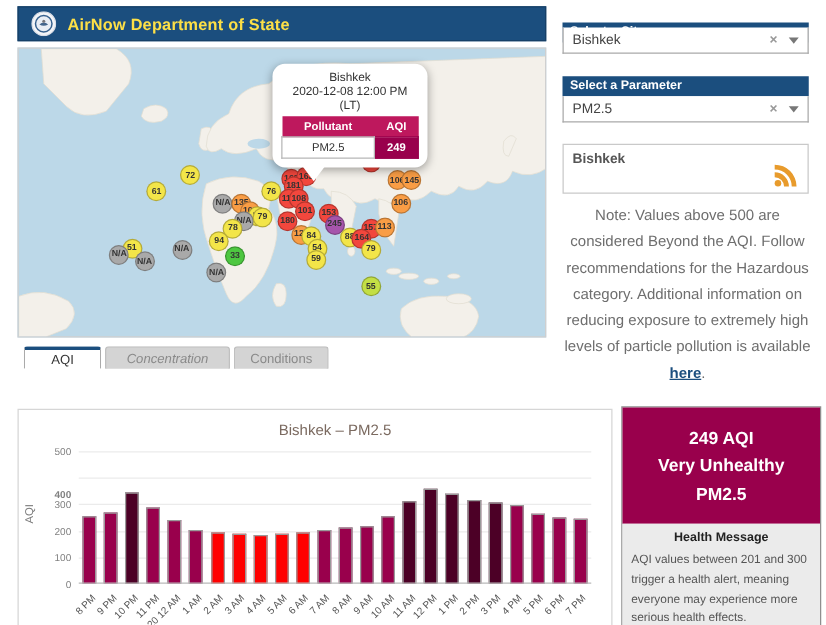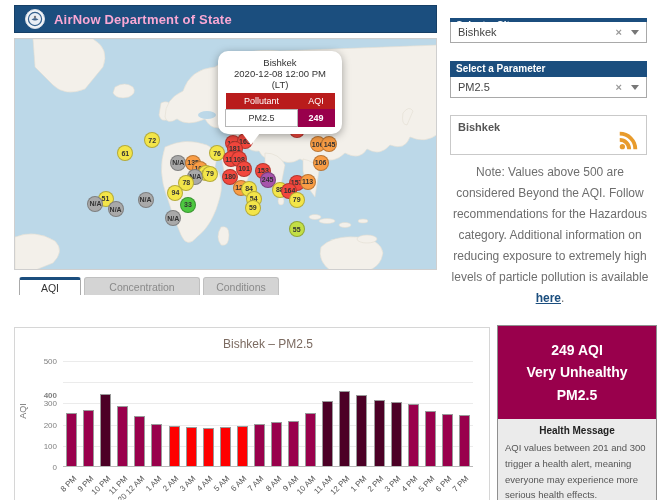--- a/index.html
+++ b/index.html
@@ -3,37 +3,37 @@
 <meta charset="utf-8">
 <style>
   * { margin:0; padding:0; box-sizing:border-box; }
   body { background:#fff; font-family:"Liberation Sans", sans-serif; }
   .page { position:relative; width:661px; height:500px; overflow:hidden; background:#fff; }
 
   
   .app-header { position:absolute; left:14px; top:5px; width:423px; height:28px;
     background:#1B4E7E; border:1px solid #163f66; display:flex; align-items:center; }
   .seal { width:20px; height:20px; margin-left:10px; flex:0 0 auto; }
-  .app-title { color:#f9a8d4; font-size:13px; font-weight:bold; margin-left:9px; letter-spacing:.2px; }
+  .app-title { color:#fde047; font-size:13px; font-weight:bold; margin-left:9px; letter-spacing:.2px; }
 
   
   .map { position:absolute; left:14px; top:38px; width:423px; height:232px;
     background:#BCD8E8; border:1px solid #cfcfcf; overflow:hidden; }
   .map svg.land { position:absolute; left:0; top:0; }
   .marker { position:absolute; width:16px; height:16px; border-radius:50%;
     transform:translate(-50%,-50%); display:flex; align-items:center; justify-content:center;
     font-size:7px; font-weight:bold; color:#333; border:1px solid rgba(0,0,0,.25); }
 
   .popup { position:absolute; left:203px; top:12px; width:124px; background:#fff;
     border-radius:10px; box-shadow:0 2px 8px rgba(0,0,0,.35); padding:6px 7px 7px;
     text-align:center; z-index:5; }
   .popup .p-city { font-size:9.5px; color:#333; }
   .popup .p-date { font-size:9.5px; color:#333; }
   .popup table { width:100%; border-collapse:collapse; margin-top:3px; }
-  .popup th { background:#b91c1c; color:#fff; font-size:9px; font-weight:normal; padding:3px 2px; }
+  .popup th { background:#be185d; color:#fff; font-size:9px; font-weight:bold; padding:3px 2px; }
   .popup td { font-size:9px; padding:3px 2px; }
   .popup td.pollutant { background:#fff; border:1px solid #b7b7b7; color:#333; }
   .popup td.aqi-val { background:#99004C; color:#fff; font-weight:bold; border:1px solid #99004C; }
   .popup-tail { position:absolute; left:24px; bottom:-11px; width:0; height:0;
     border-left:9px solid transparent; border-right:9px solid transparent; border-top:12px solid #fff; }
 
   
   .panel-header { position:absolute; left:450px; width:197px; height:16px; background:#1B4E7E;
     color:#fff; font-size:10px; font-weight:bold; padding:2px 6px; }
   .panel-body { position:absolute; left:450px; width:197px; height:21px; background:#fff;
@@ -52,21 +52,21 @@
     line-height:1.75;text-align:center; }
   .note a, .learn a { color:#1B4E7E; font-weight:bold; text-decoration:underline; cursor:pointer; }
 
   
   .tabs { position:absolute; left:19px; top:277px; display:flex; gap:3px; }
   .tab { height:18px; font-size:10.5px; color:#8a8a8a; background:#d4d4d4; border:1px solid #c0c0c0;
     border-bottom:none; border-radius:3px 3px 0 0; display:flex; align-items:center; justify-content:center;
     cursor:pointer; }
   .tab.active { background:#fff; color:#333; border:1px solid #aaa; border-top:3px solid #1B4E7E;
     border-bottom:none; }
-  .tab.t1 { width:62px; } .tab.t2 { width:116px; } .tab.t3 { width:76px; }
+  .tab.t1 { width:62px; } .tab.t2 { width:100px;font-style:italic; } .tab.t3 { width:76px; }
 
   .learn { position:absolute; left:15px; top:301px; font-size:10.5px; color:#333; }
 
   
   .chart { position:absolute; left:14px; top:327px; width:476px; height:210px; background:#fff;
     border:1px solid #d6d6d6; }
   .chart-title { position:absolute; left:253px; top:9px; transform:translateX(-50%);
     font-size:12px; color:#7b6a60; white-space:nowrap; }
   .ylabel { position:absolute; left:-12px; top:78px; font-size:9px; color:#777;
     transform:rotate(-90deg); width:40px; text-align:center; }

